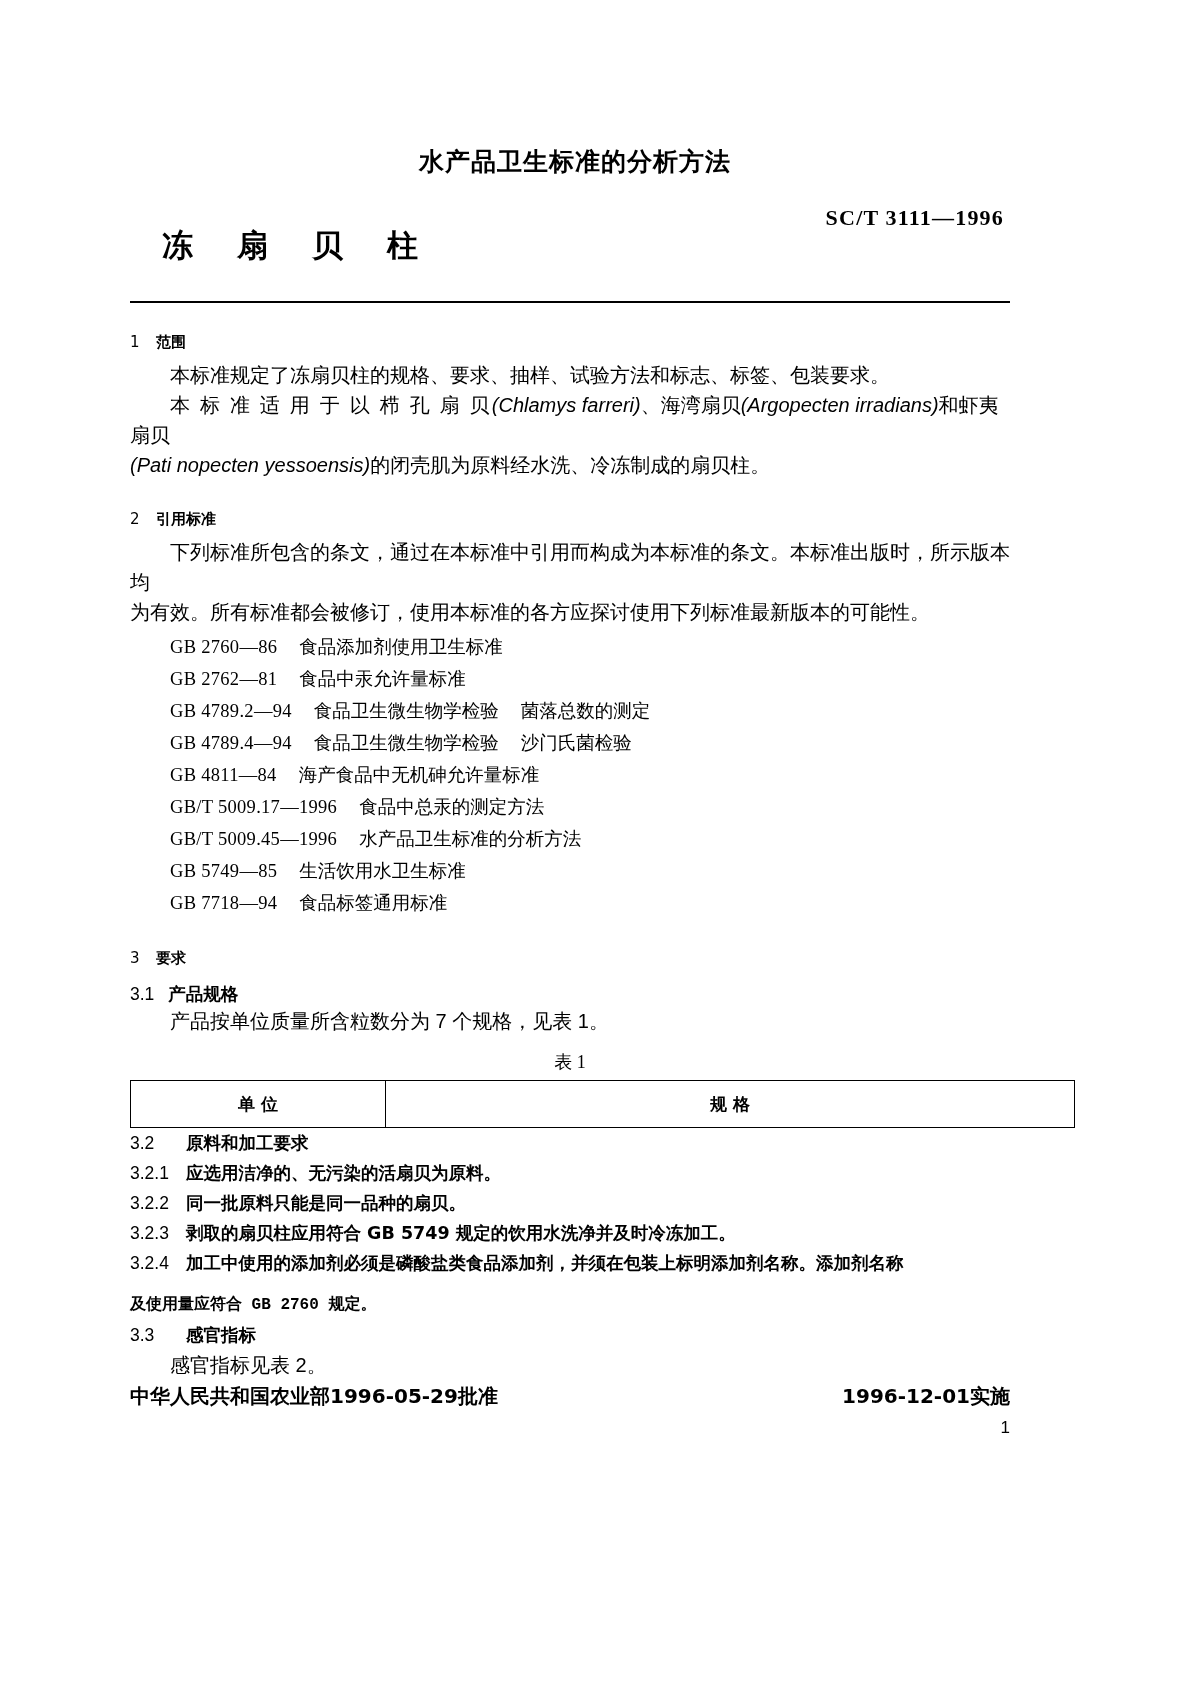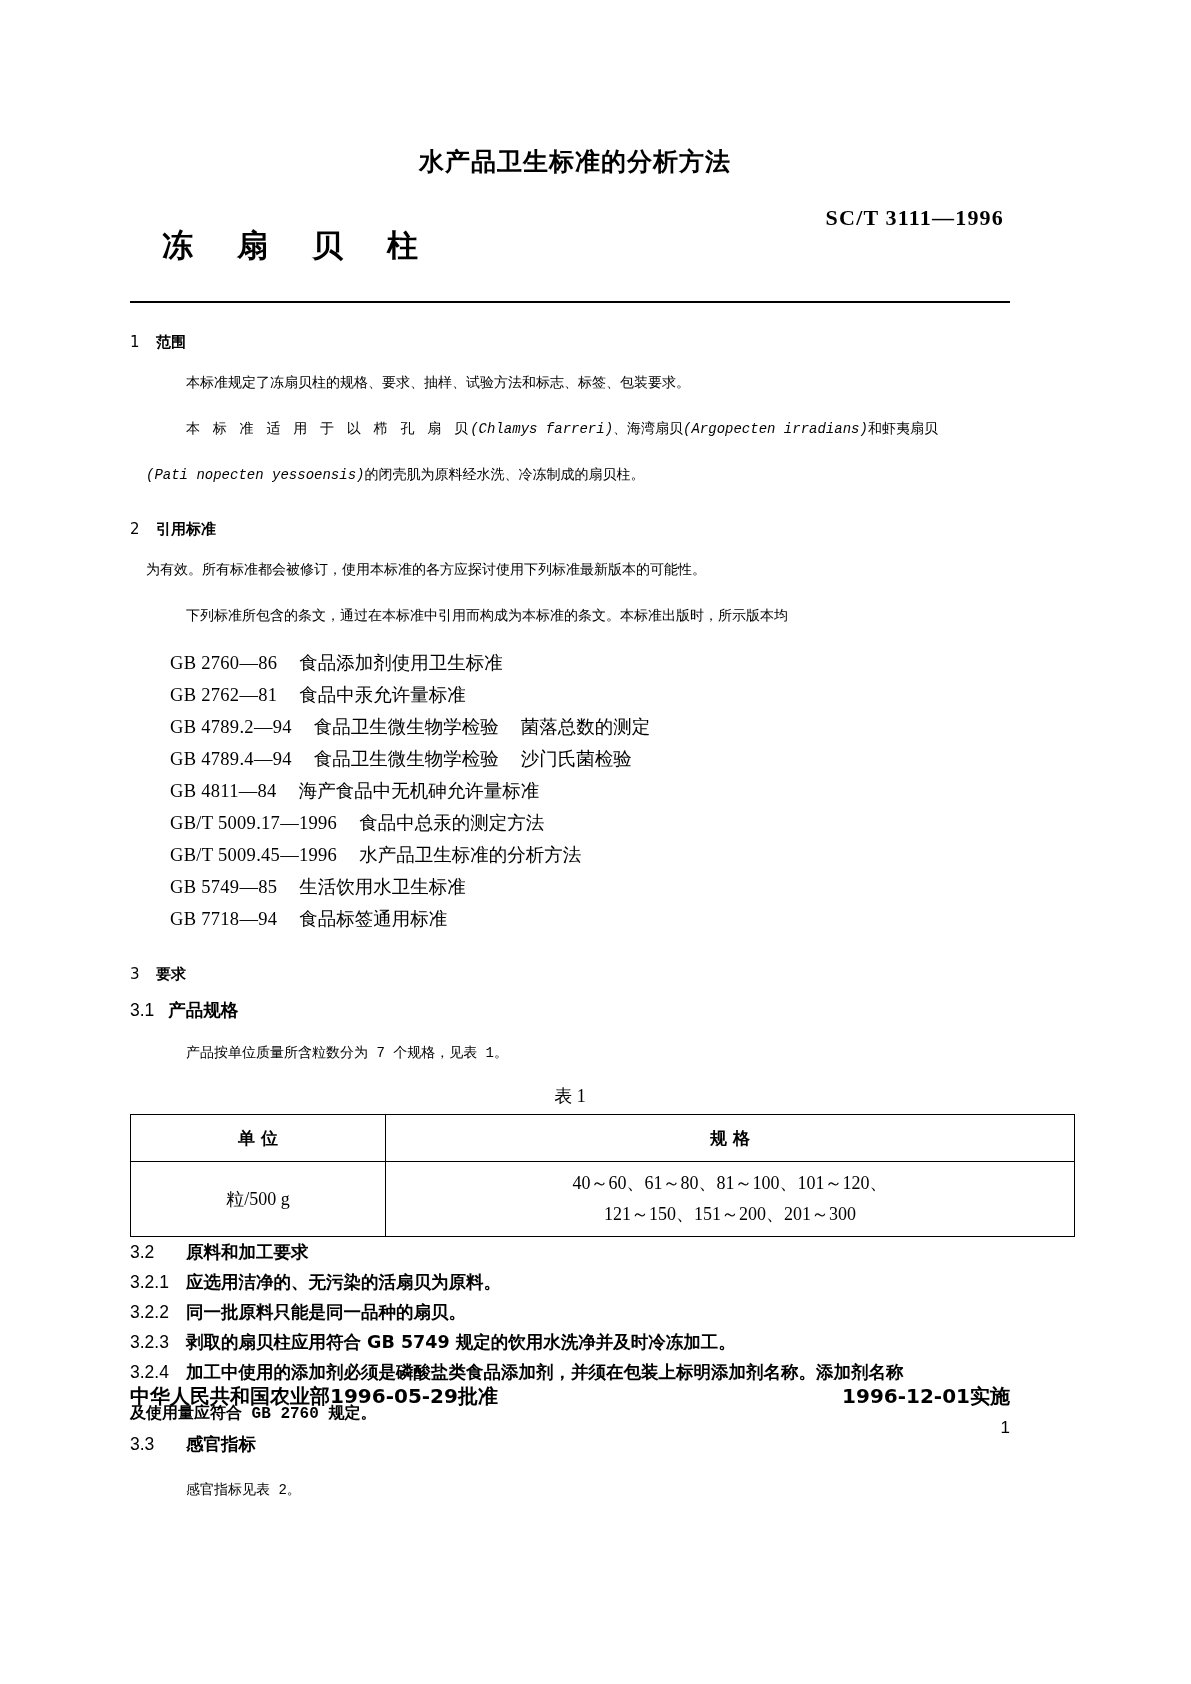--- a/index.html
+++ b/index.html
@@ -66,25 +66,25 @@
   
   .sec-head {
     font-family: "DejaVu Sans", "Liberation Sans", sans-serif;
     font-weight: bold;
     font-size: 15px;
     margin-top: 30px;
     margin-bottom: 8px;
   }
   .sec-head .num { display: inline-block; min-width: 26px; font-weight: normal;}
   .para {
-    font-family: Liberation Mono, monospace;
-    font-size: 14px;
+    font-family: Liberation Sans, sans-serif;
+    font-size: 20px;
     line-height: 30px;
     text-indent: 40px;
-    margin: 16px;
+    margin: 0;
   }
   .para.cont { text-indent: 0; }
   .ital { font-style: italic; }
   .spaced { letter-spacing: 2.2px; }
 
   .std-list {
     list-style: none;
     margin: 4px 0 0 0;
     padding: 0;
   }
@@ -189,22 +189,22 @@
     <div class="sec-head">
       <span class="num">1</span><span>范围</span>
     </div>
     <p class="para">本标准规定了冻扇贝柱的规格、要求、抽样、试验方法和标志、标签、包装要求。</p>
     <p class="para"><span class="spaced">本 标 准 适 用 于 以 栉 孔 扇 贝</span><span class="ital">(Chlamys farreri)</span><span>、海湾扇贝</span><span class="ital">(Argopecten irradians)</span><span>和虾夷扇贝</span></p>
     <p class="para cont"><span class="ital">(Pati nopecten yessoensis)</span><span>的闭壳肌为原料经水洗、冷冻制成的扇贝柱。</span></p>
 
     <div class="sec-head">
       <span class="num">2</span><span>引用标准</span>
     </div>
+    <p class="para">下列标准所包含的条文，通过在本标准中引用而构成为本标准的条文。本标准出版时，所示版本均</p>
     <p class="para cont">为有效。所有标准都会被修订，使用本标准的各方应探讨使用下列标准最新版本的可能性。</p>
-    <p class="para">下列标准所包含的条文，通过在本标准中引用而构成为本标准的条文。本标准出版时，所示版本均</p>
 
     <ul class="std-list">
       <li><span class="code">GB 2760—86</span><span class="name">食品添加剂使用卫生标准</span></li>
       <li><span class="code">GB 2762—81</span><span class="name">食品中汞允许量标准</span></li>
       <li><span class="code">GB 4789.2—94</span><span class="name">食品卫生微生物学检验</span><span class="name2">菌落总数的测定</span></li>
       <li><span class="code">GB 4789.4—94</span><span class="name">食品卫生微生物学检验</span><span class="name2">沙门氏菌检验</span></li>
       <li><span class="code">GB 4811—84</span><span class="name">海产食品中无机砷允许量标准</span></li>
       <li><span class="code">GB/T 5009.17—1996</span><span class="name">食品中总汞的测定方法</span></li>
       <li><span class="code">GB/T 5009.45—1996</span><span class="name">水产品卫生标准的分析方法</span></li>
       <li><span class="code">GB 5749—85</span><span class="name">生活饮用水卫生标准</span></li>
@@ -221,27 +221,20 @@
     <p class="para">产品按单位质量所含粒数分为 7 个规格，见表 1。</p>
 
     <div class="tbl-caption">表 1</div>
 
     <table class="spec">
       <tbody>
         <tr>
           <td class="hdr col1">单    位</td>
           <td class="hdr">规        格</td>
         </tr>
-        <tr>
-          <td class="unit col1">粒/500 g</td>
-          <td class="vals">
-            <div>40～60、61～80、81～100、101～120、</div>
-            <div>121～150、151～200、201～300</div>
-          </td>
-        </tr>
       </tbody>
     </table>
 
     <div class="clause">
       <span class="cnum">3.2</span><span class="ctext">原料和加工要求</span>
     </div>
 
     <div class="clause">
       <span class="cnum">3.2.1</span><span class="ctext">应选用洁净的、无污染的活扇贝为原料。</span>
     </div>

